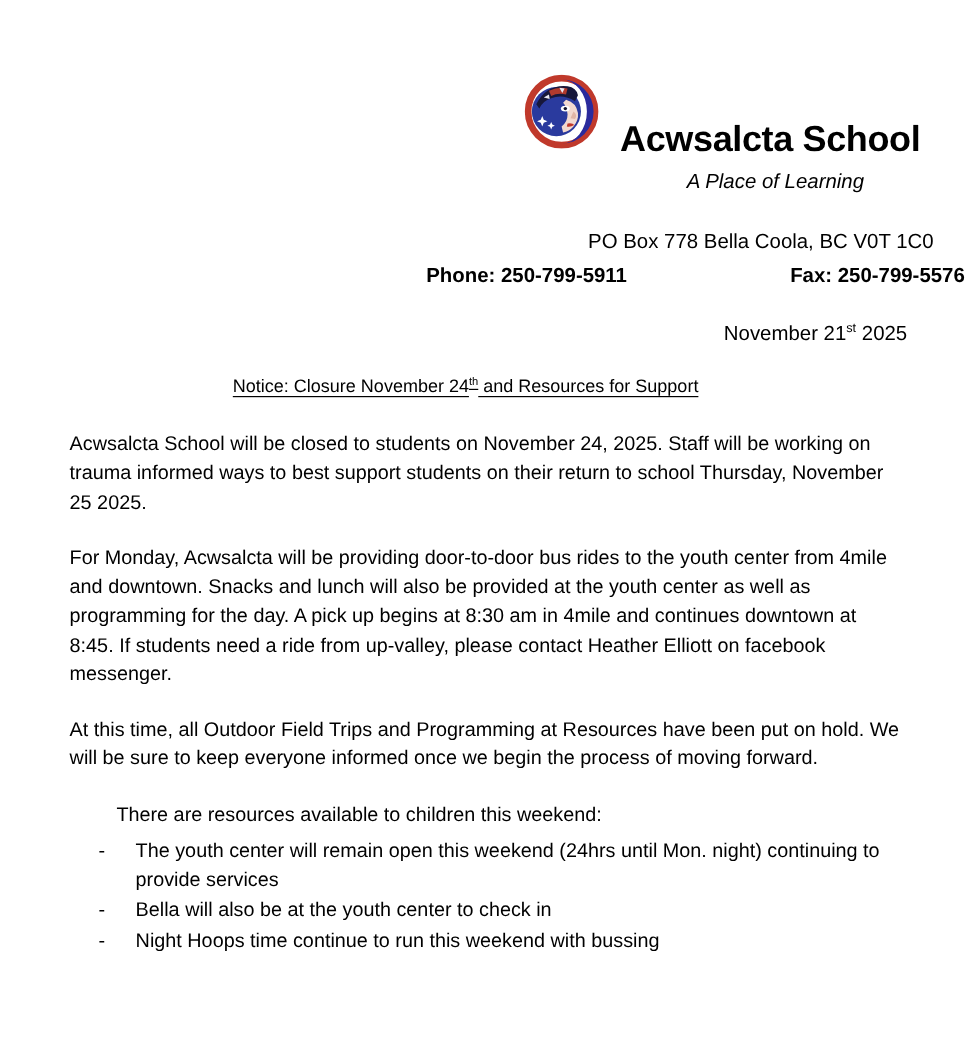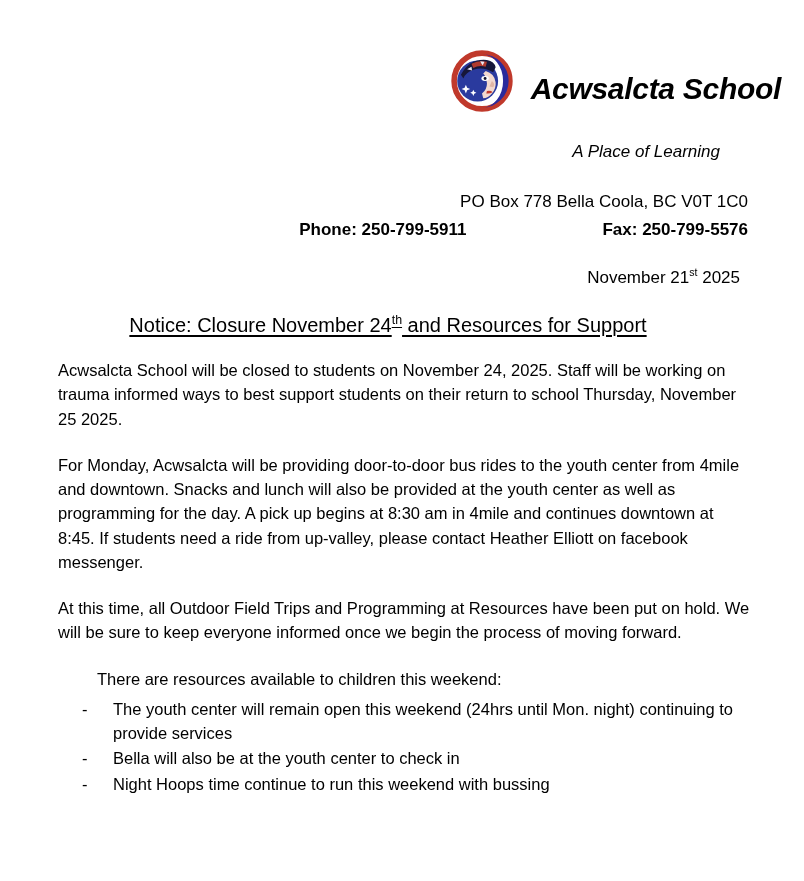--- a/index.html
+++ b/index.html
@@ -18,26 +18,25 @@
 
   
   .letterhead {
     position: absolute;
     left: 0;
     top: 0;
     width: 804px;
   }
   .brand-row {
     display: flex;
-    align-items: center;
+    align-items: flex-end;
     justify-content: flex-end;
-    padding-right: 23px;
+    padding-right: 37px;
     height: 86px;
     margin-top: 46px;
-    font-style: italic;
   }
   .logo {
     width: 62px;
     height: 62px;
     margin-right: 18px;
     flex: 0 0 auto;
     position: relative;
     top: -8px;
   }
   .school-name {
@@ -49,49 +48,48 @@
   }
   .tagline {
     text-align: right;
     padding-right: 84px;
     font-size: 17px;
     font-style: italic;
     margin-top: 10px;
   }
   .address-line {
     text-align: right;
-    padding-right: 56px;
+    padding-right: 26px;
     font-size: 17px;
     margin-top: 30px;
   }
   .contact-line {
-    padding-right: 56px;
     font-size: 17px;
     font-weight: bold;
     margin-top: 8px;
     display: flex;
     justify-content: flex-end;
   }
   .contact-phone { margin-right: 136px; }
   .date-line {
     text-align: right;
-    padding-right: 64px;
+    padding-right: 48px;
     font-size: 17px;
     margin-top: 28px;
   }
   sup {
     font-size: 0.62em;
     vertical-align: super;
     line-height: 0;
   }
 
   
   .notice-title {
     text-align: center;
-    font-size: 20px;
+    font-size: 15px;
     margin-top: 26px;
     padding-right: 28px;
   }
   .notice-title .u {
     text-decoration: underline;
     text-underline-offset: 3px;
   }
 
   
   .body-block {

